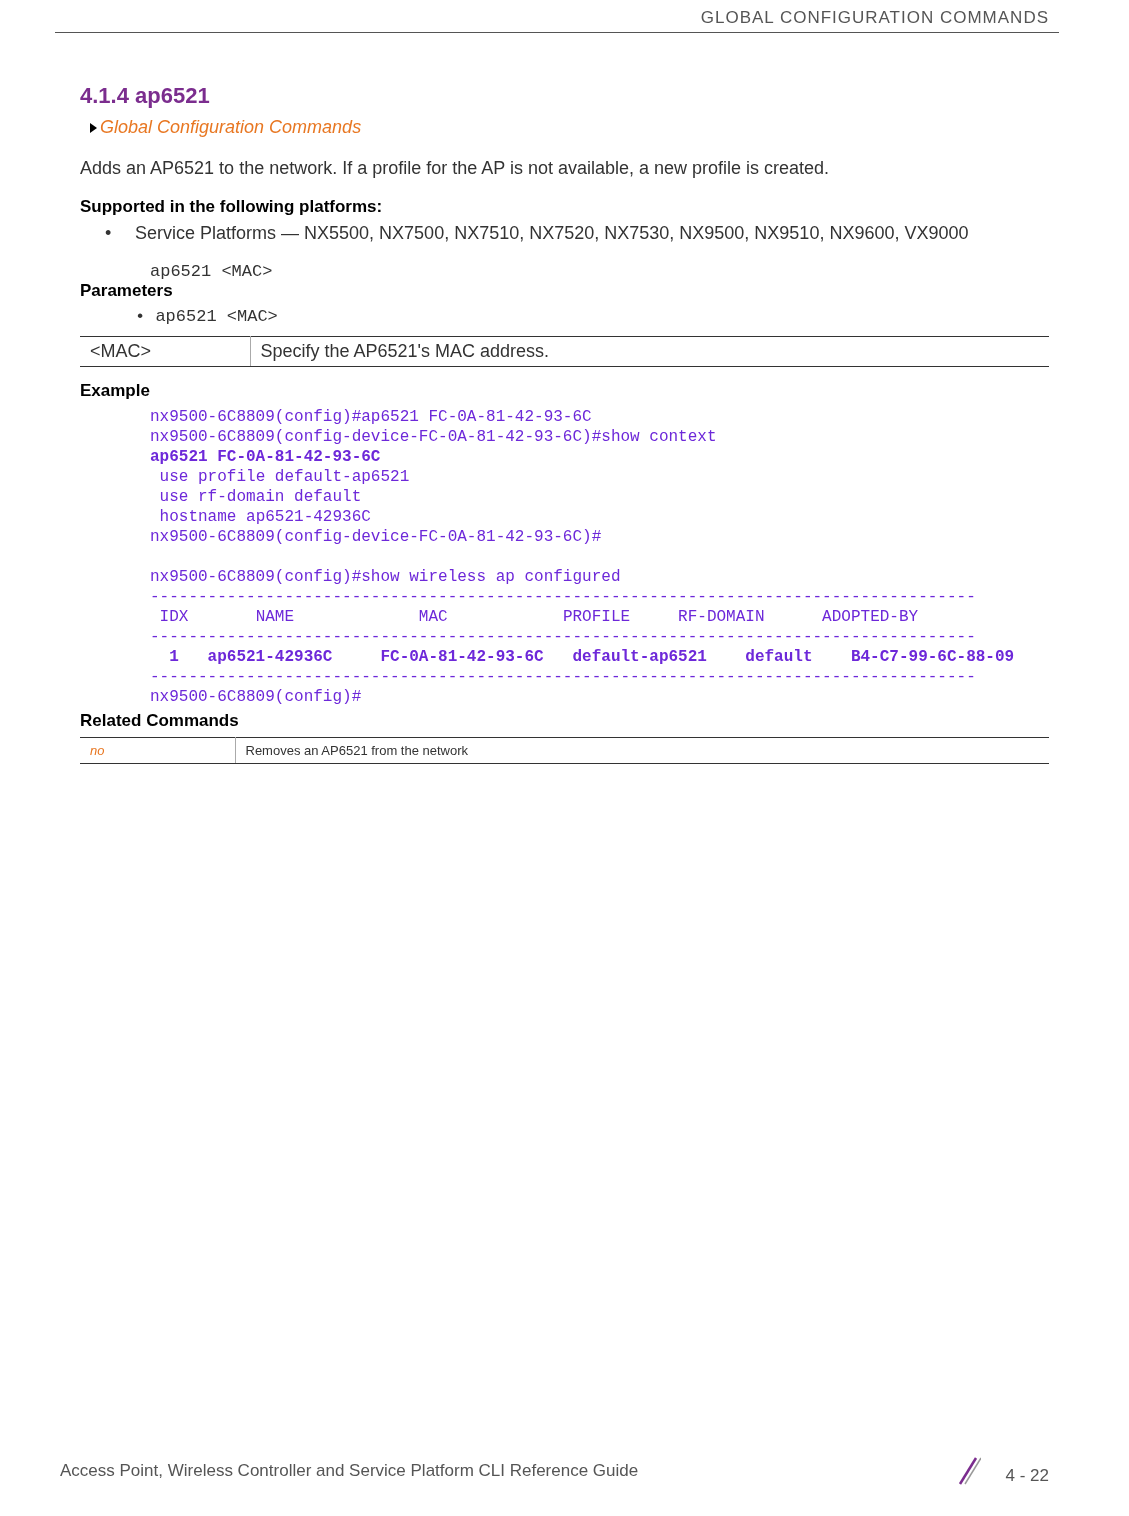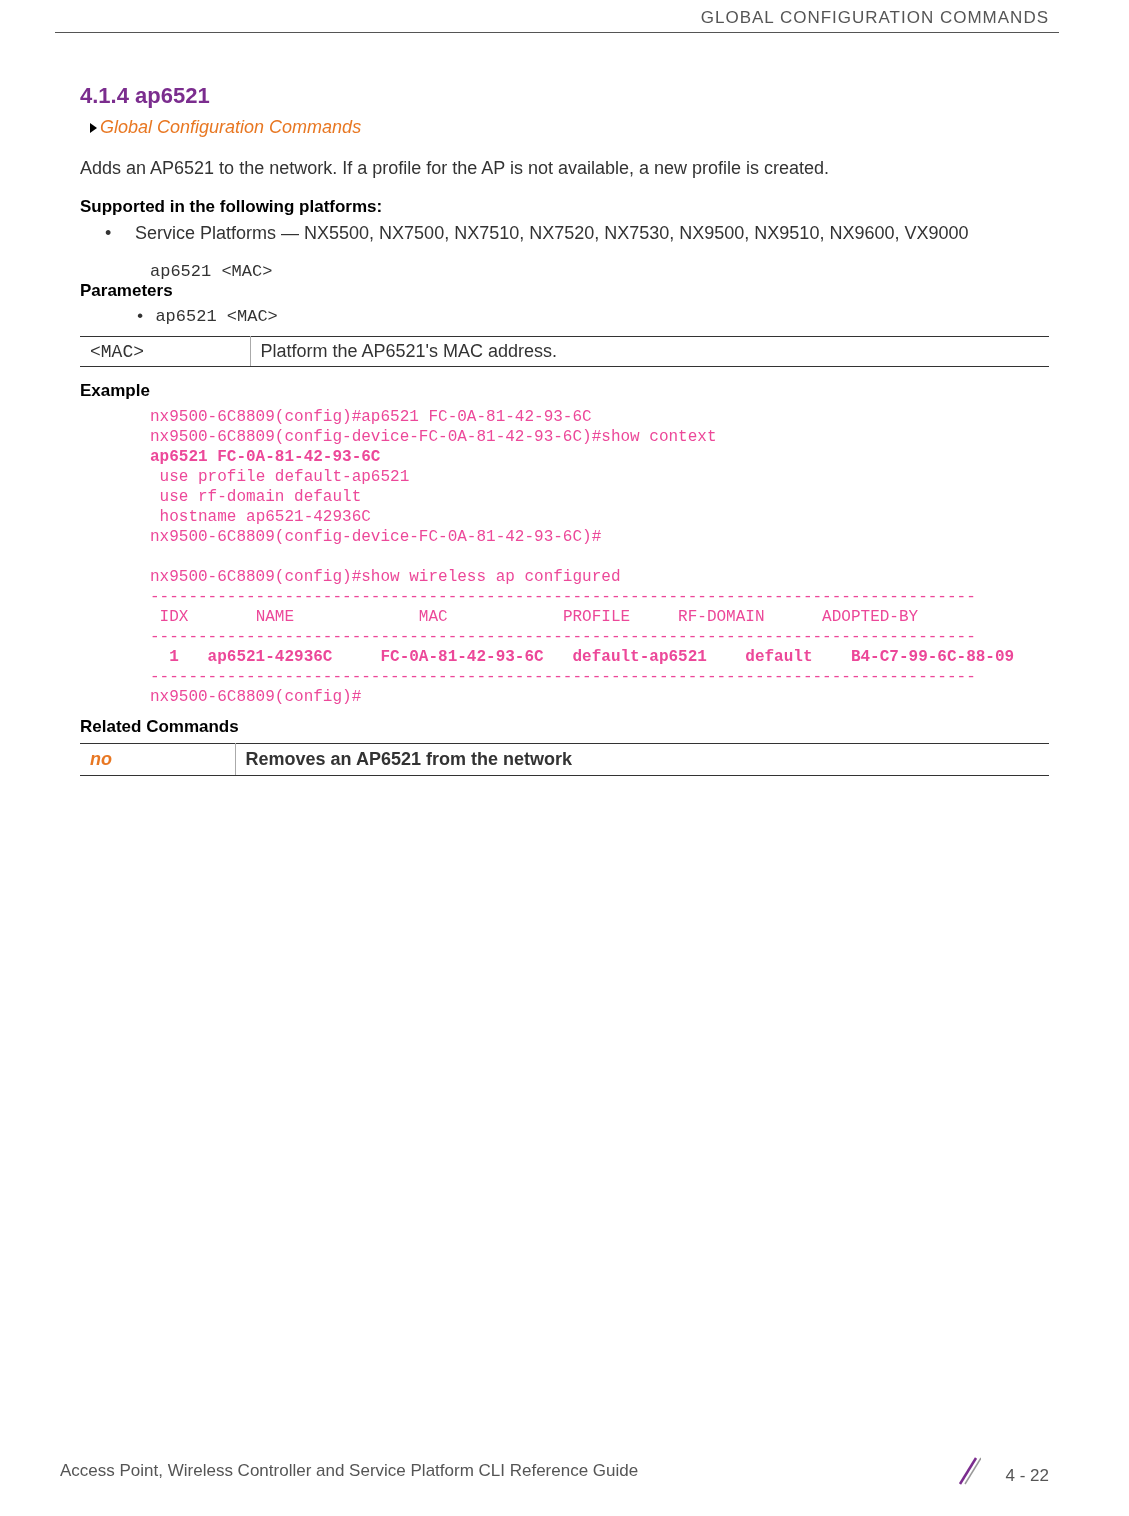--- a/index.html
+++ b/index.html
@@ -106,45 +106,44 @@
       border-top: 1.5px solid #333;
       border-bottom: 1.5px solid #333;
       padding: 4px 10px;
       font-size: 18px;
       font-weight: 300;
       color: #333;
     }
     .param-table td:first-child {
       width: 170px;
       border-right: 1px solid #aaa;
-      font-family: Liberation Mono, monospace;
     }
     .example-code {
       font-family: "Courier New", monospace;
       font-size: 16px;
       margin-left: 70px;
       white-space: pre-wrap;
-      color: #ec4899;
+      color: #6d28d9;
       line-height: 1.25;
-      margin-bottom: 10px;
+      margin-bottom: 4px;
     }
     .example-code .bold {
       font-weight: bold;
     }
     .related-table {
       width: 100%;
       border-collapse: collapse;
       margin-top: 4px;
     }
     .related-table td {
       border-top: 1.5px solid #333;
       border-bottom: 1.5px solid #333;
       padding: 5px 10px;
-      font-size: 18px;
-      font-weight: 700;
+      font-size: 13px;
+      font-weight: 400;
       color: #333;
     }
     .related-table td:first-child {
       width: 155px;
       border-right: 1px solid #aaa;
       color: #e87722;
       font-style: italic;
     }
     .footer {
       position: absolute;
@@ -195,21 +194,21 @@
 
   <div class="syntax-code">ap6521 &lt;MAC&gt;</div>
 
   <div class="subsection-heading">Parameters</div>
   <div class="params-line">• ap6521 &lt;MAC&gt;</div>
 
   <table class="param-table">
     <tbody>
         <tr>
       <td>&lt;MAC&gt;</td>
-      <td>Platform the AP6521's MAC address.</td>
+      <td>Specify the AP6521's MAC address.</td>
     </tr>
   </tbody>
     </table>
 
   <div class="subsection-heading">Example</div>
   <div class="example-code" id="example-block"><span>nx9500-6C8809(config)#ap6521 FC-0A-81-42-93-6C</span>
 <span>nx9500-6C8809(config-device-FC-0A-81-42-93-6C)#show context</span>
 <span class="bold">ap6521 FC-0A-81-42-93-6C</span>
 <span> use profile default-ap6521</span>
 <span> use rf-domain default</span>

